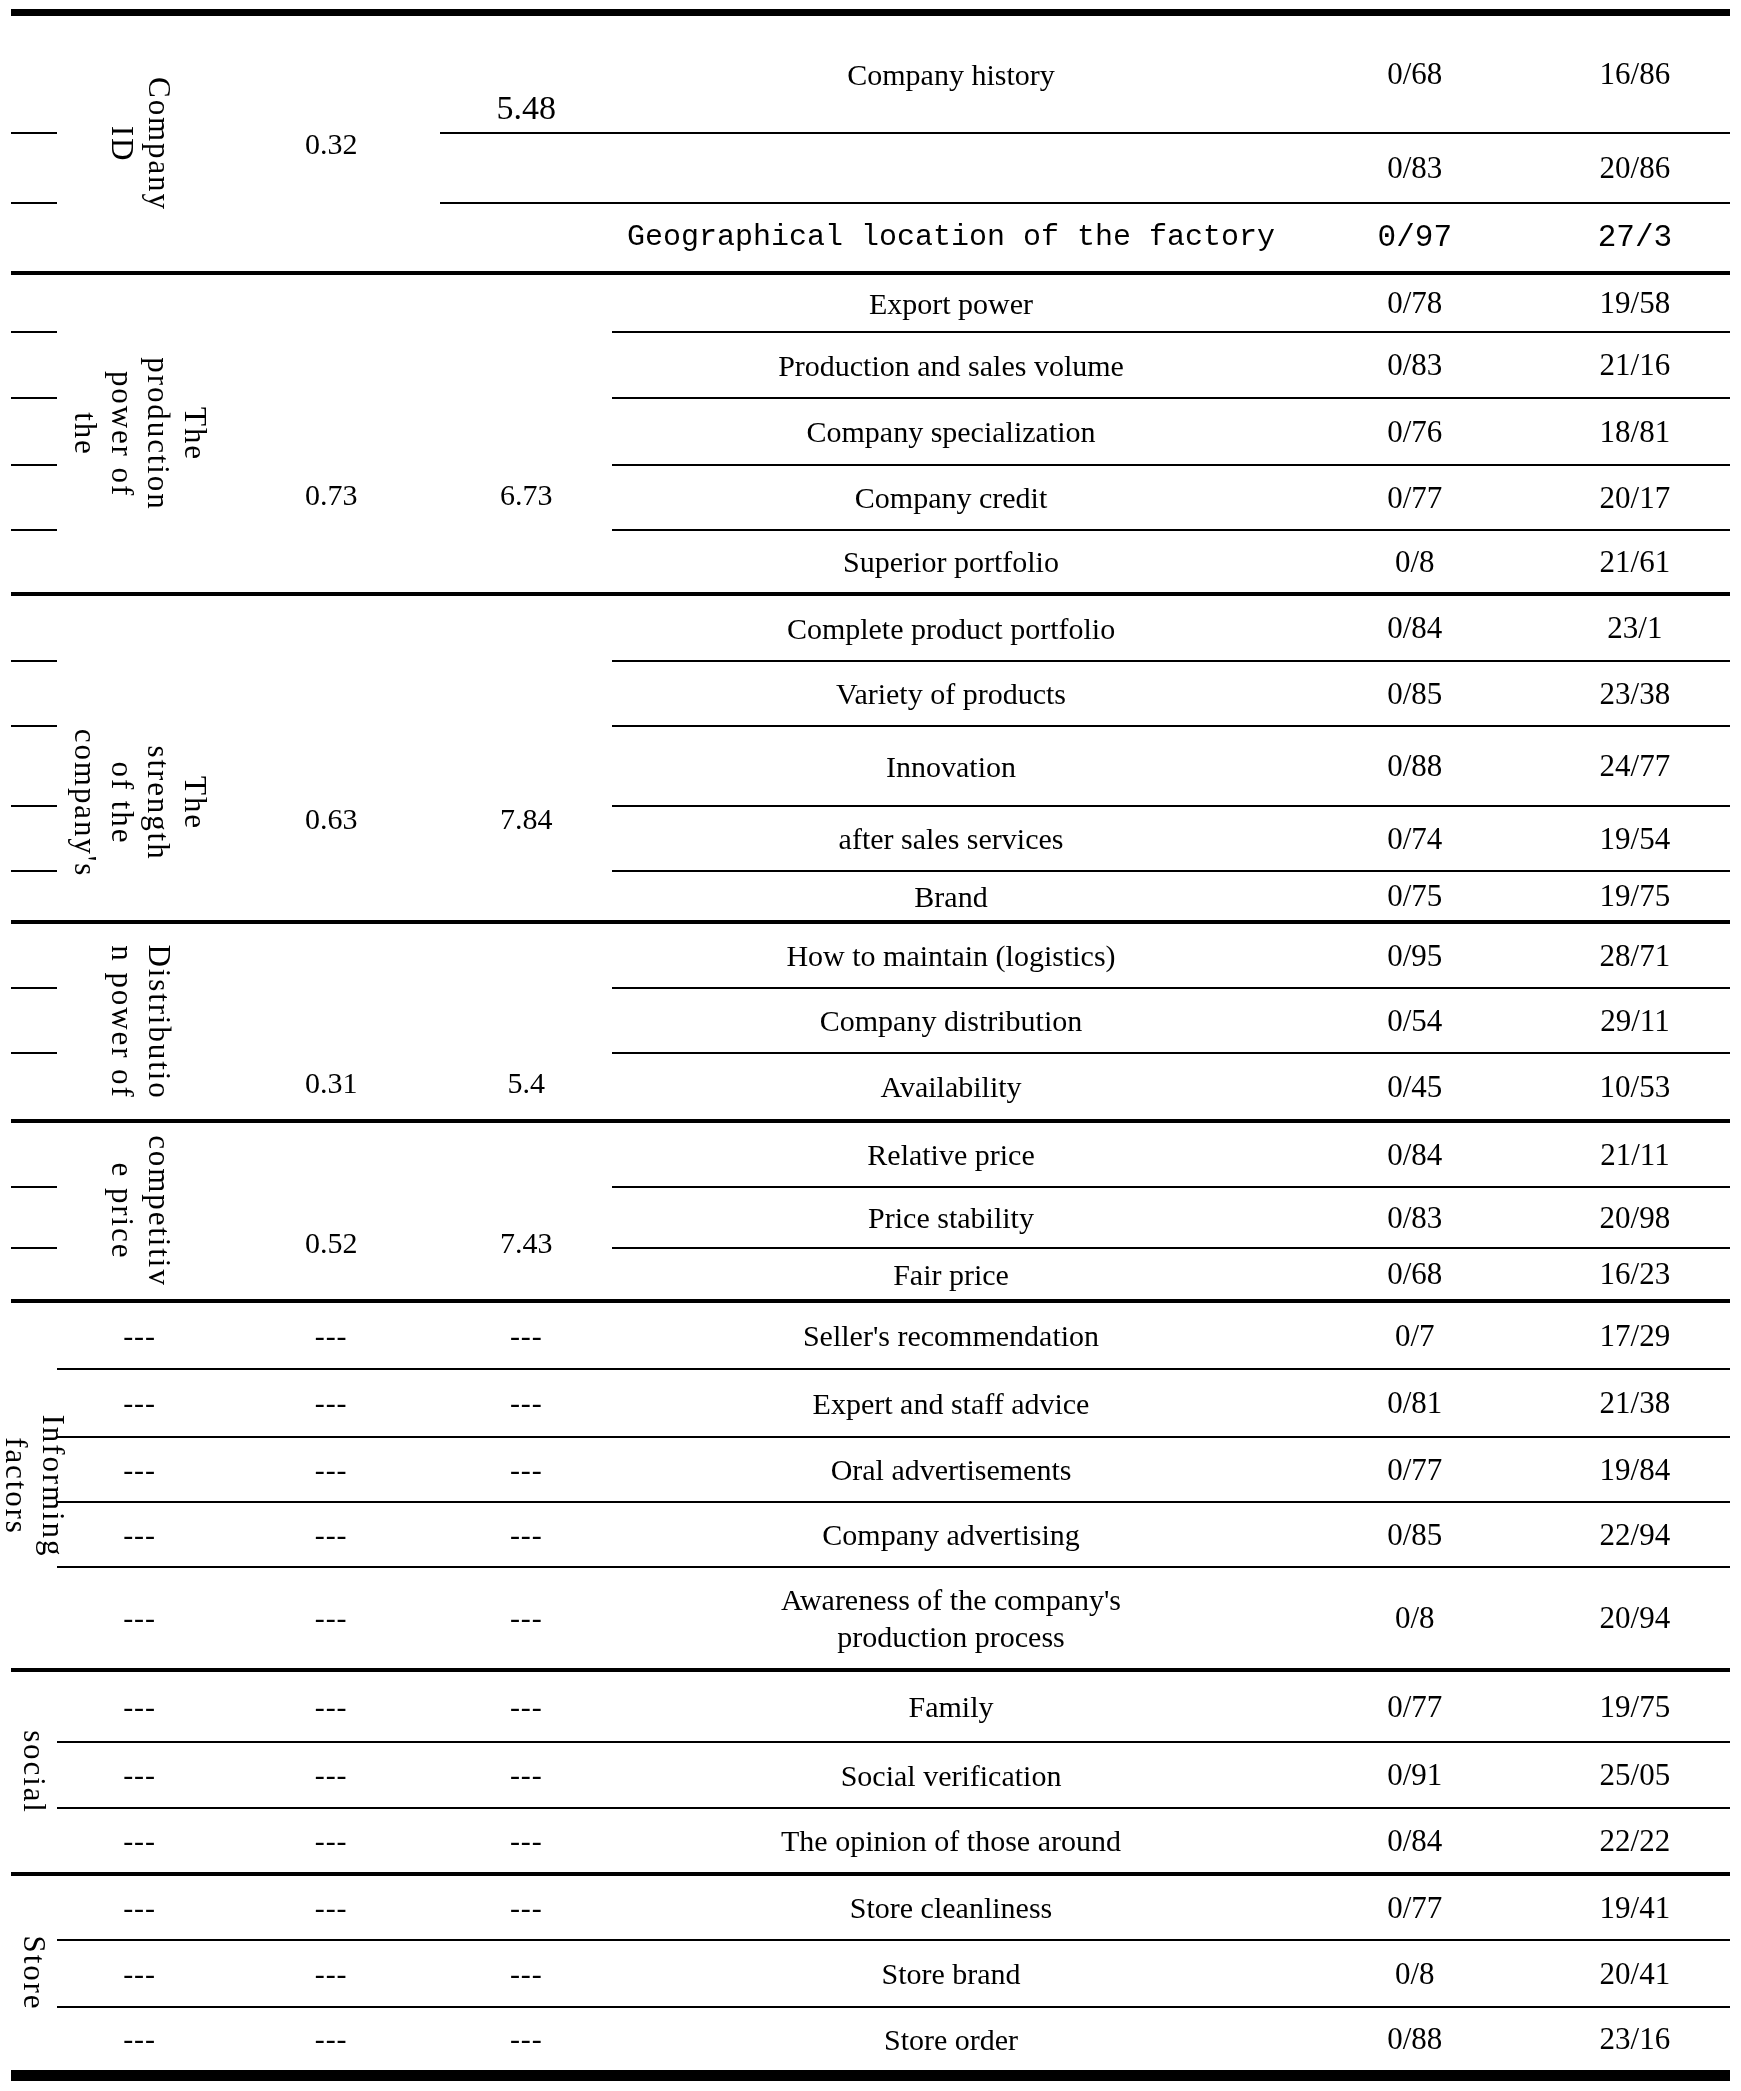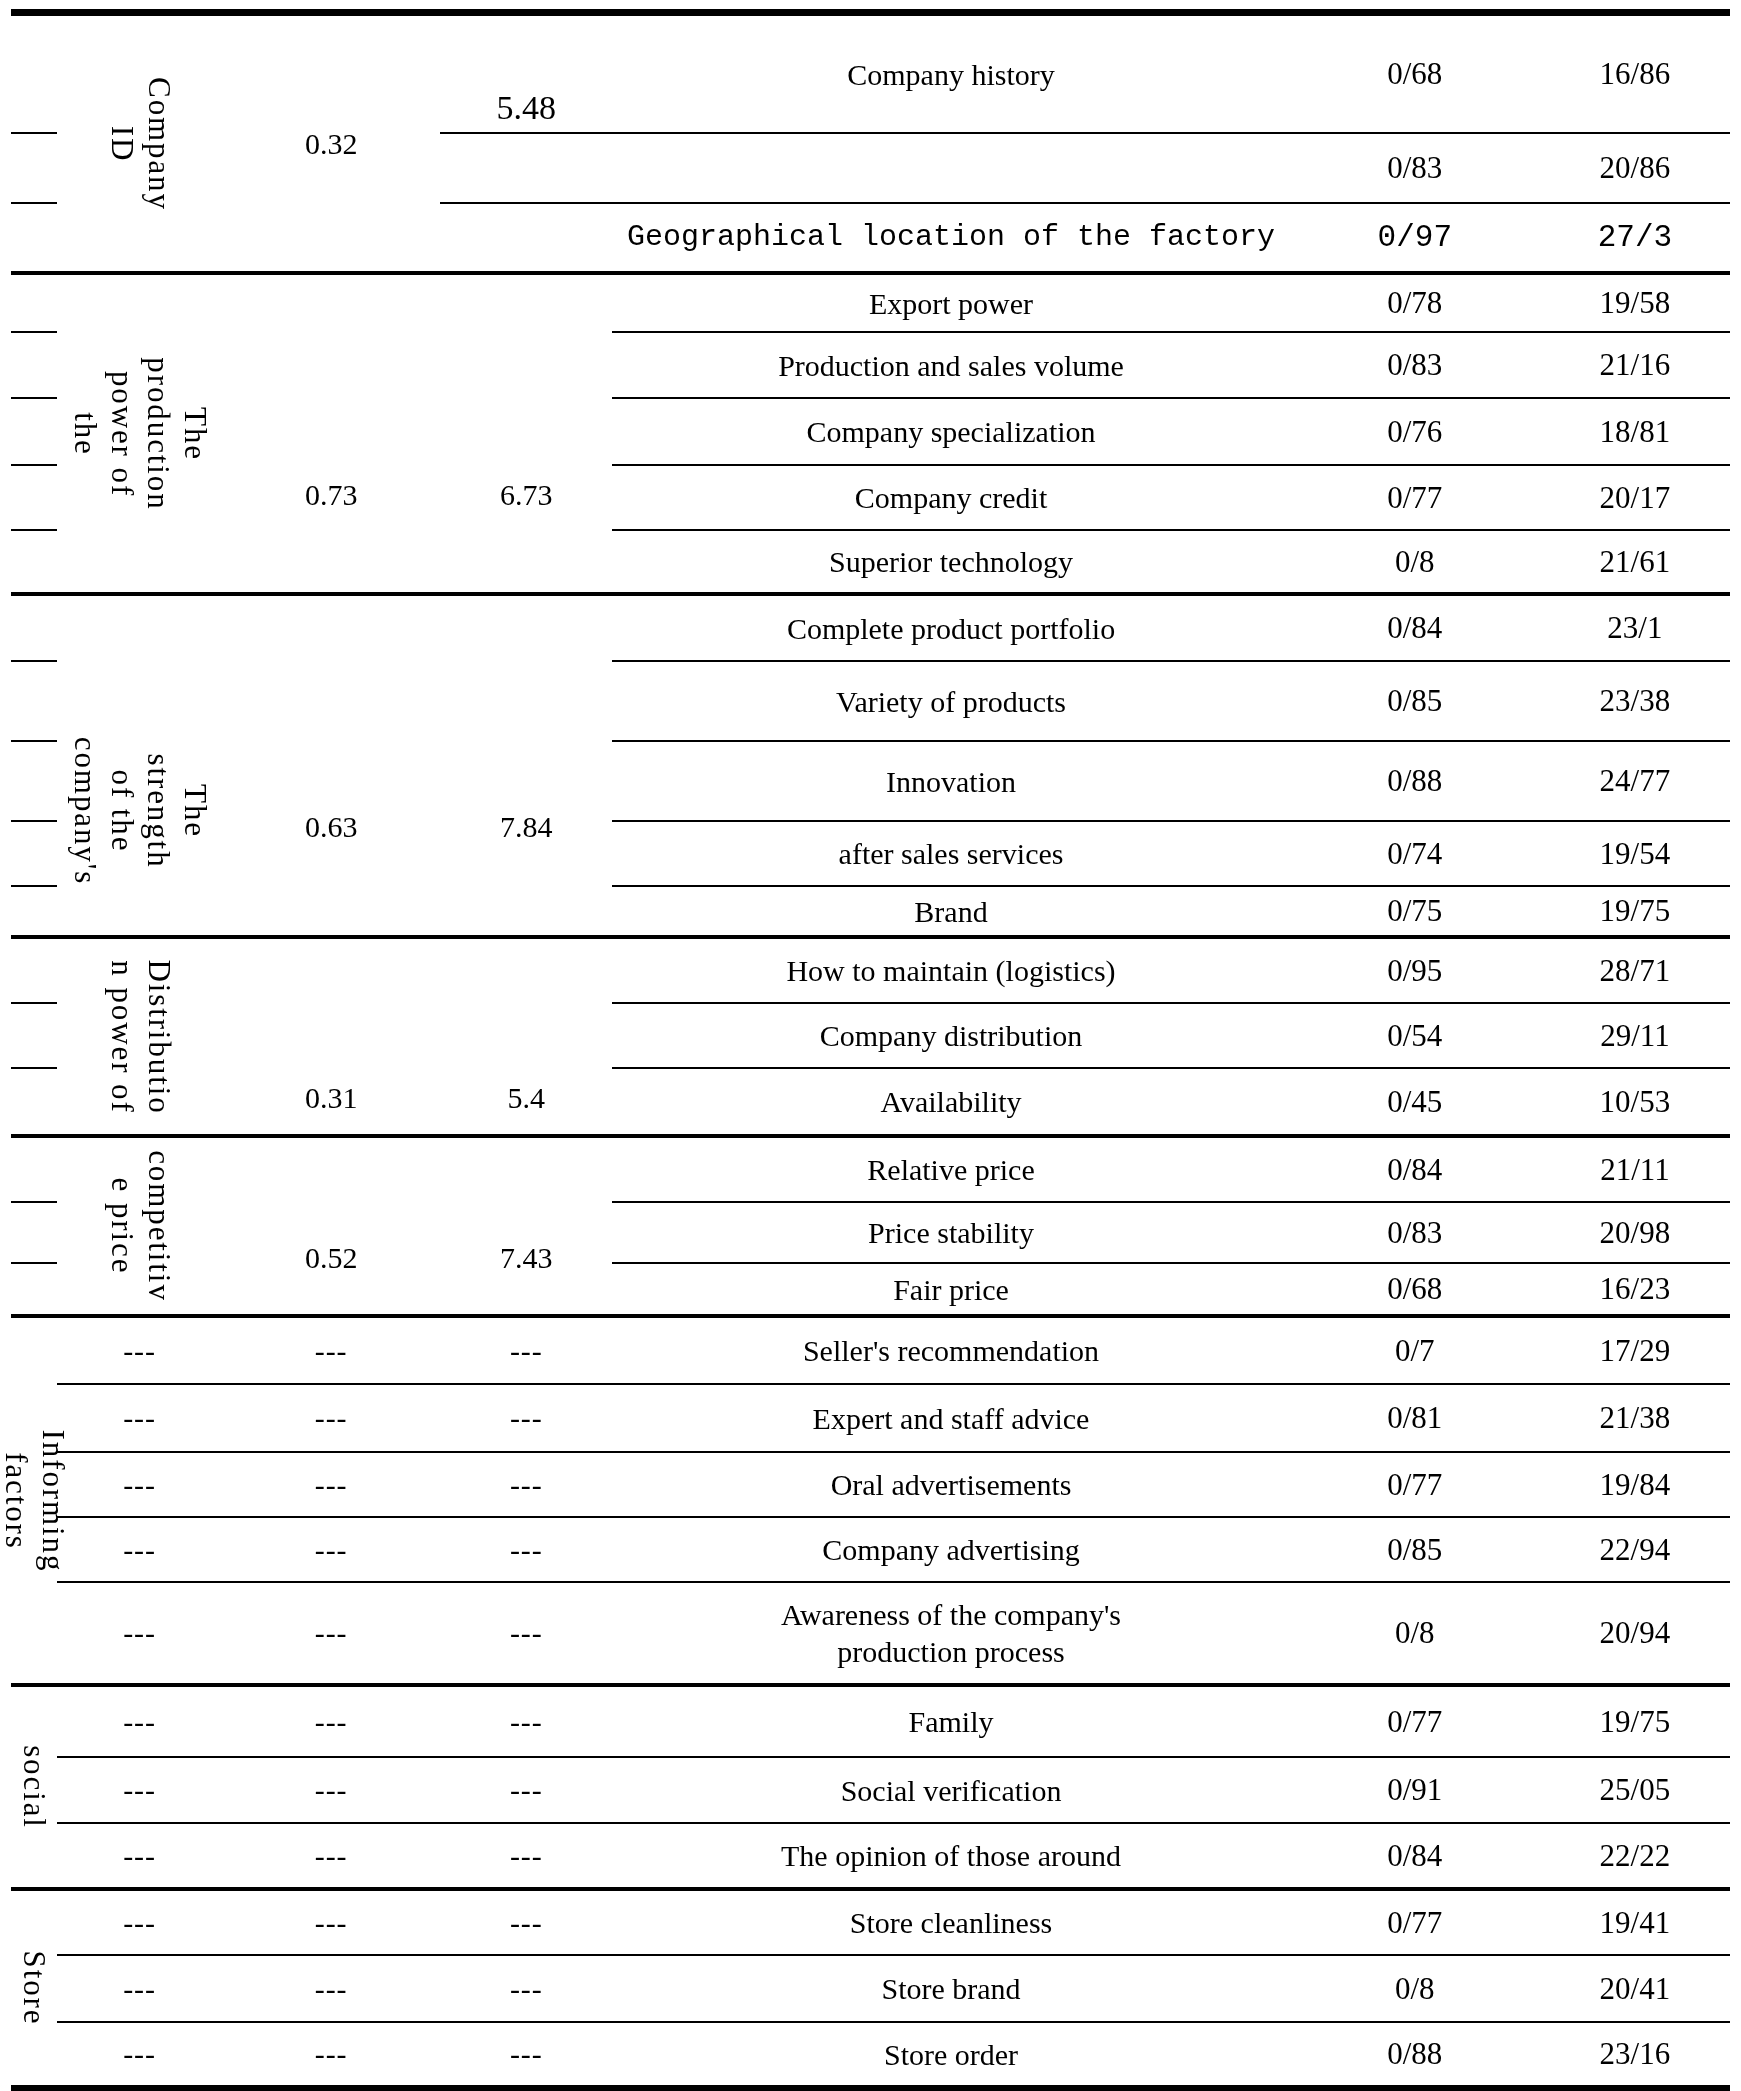--- a/index.html
+++ b/index.html
@@ -110,37 +110,37 @@
           <td class="val ri">18/81</td>
         </tr>
         <tr style="height: 65px;">
           <td class="ri"></td>
           <td class="item ri">Company credit</td>
           <td class="val ri">0/77</td>
           <td class="val ri">20/17</td>
         </tr>
         <tr style="height: 65px;">
           <td class="ge"></td>
-          <td class="item ge">Superior technology</td>
+          <td class="item ge">Superior portfolio</td>
           <td class="val ge">0/8</td>
           <td class="val ge">21/61</td>
         </tr>
         <tr style="height: 66px;">
           <td class="ri"></td>
           <td class="rel ge" rowspan="5">
             <div class="rot rot-low">The strength of the
 company's</div>
           </td>
           <td class="ge" rowspan="5"><div class="num low65">0.63</div></td>
           <td class="ge" rowspan="5"><div class="num low65">7.84</div></td>
           <td class="item ri">Complete product portfolio</td>
           <td class="val ri">0/84</td>
           <td class="val ri">23/1</td>
         </tr>
-        <tr style="height: 80px;">
+        <tr style="height: 65px;">
           <td class="ri"></td>
           <td class="item ri">Variety of products</td>
           <td class="val ri">0/85</td>
           <td class="val ri">23/38</td>
         </tr>
         <tr style="height: 80px;">
           <td class="ri"></td>
           <td class="item ri">Innovation</td>
           <td class="val ri">0/88</td>
           <td class="val ri">24/77</td>

